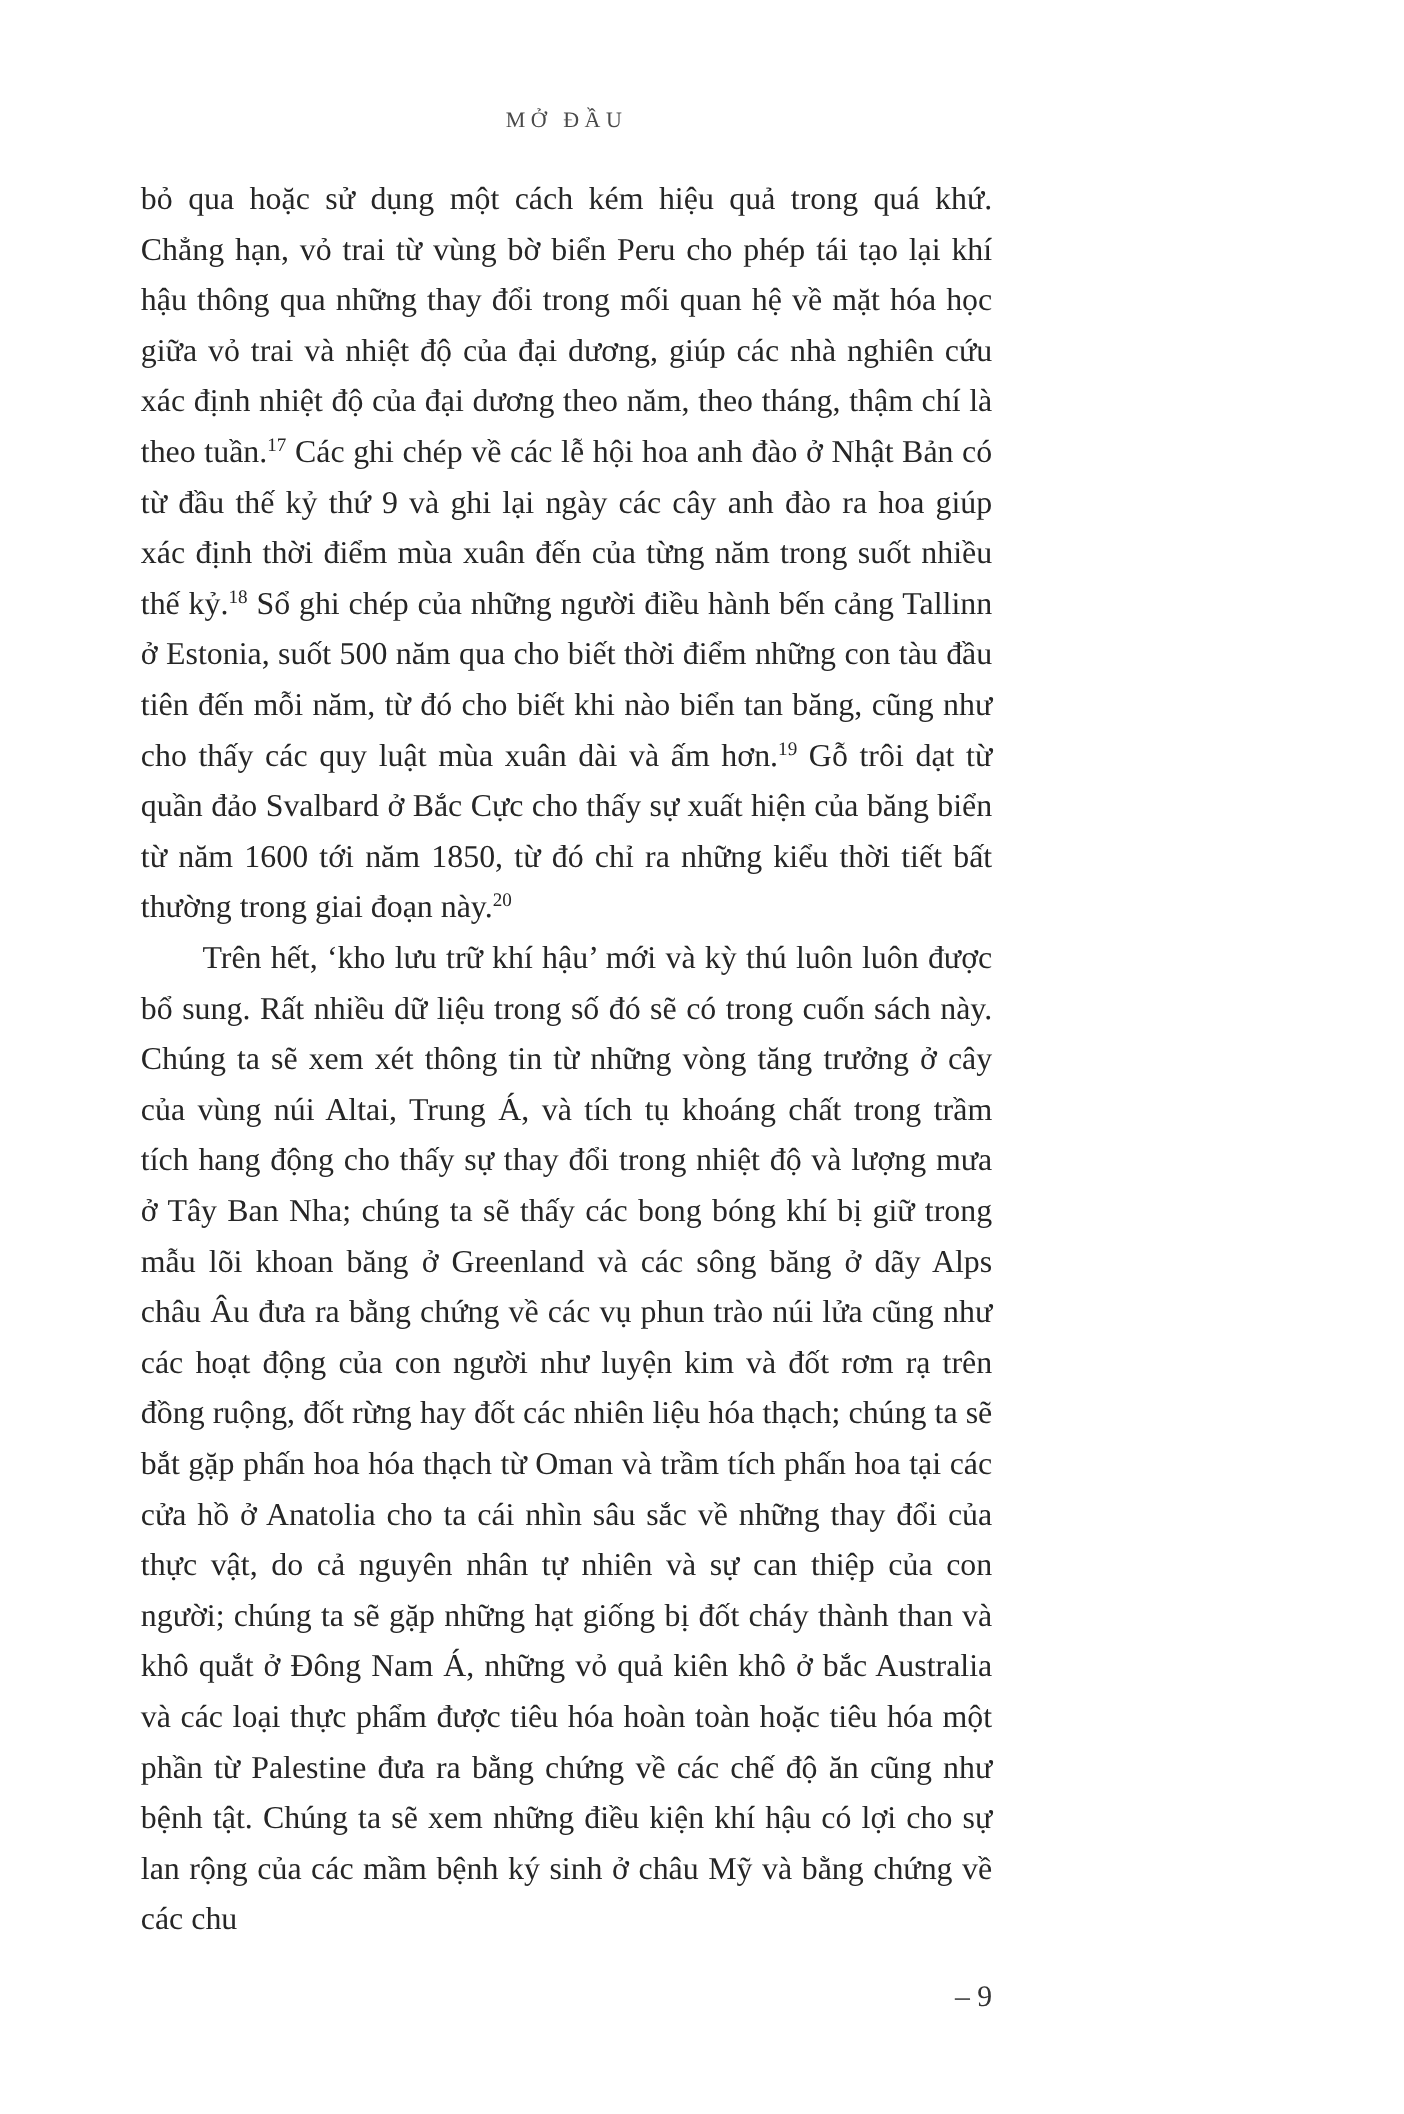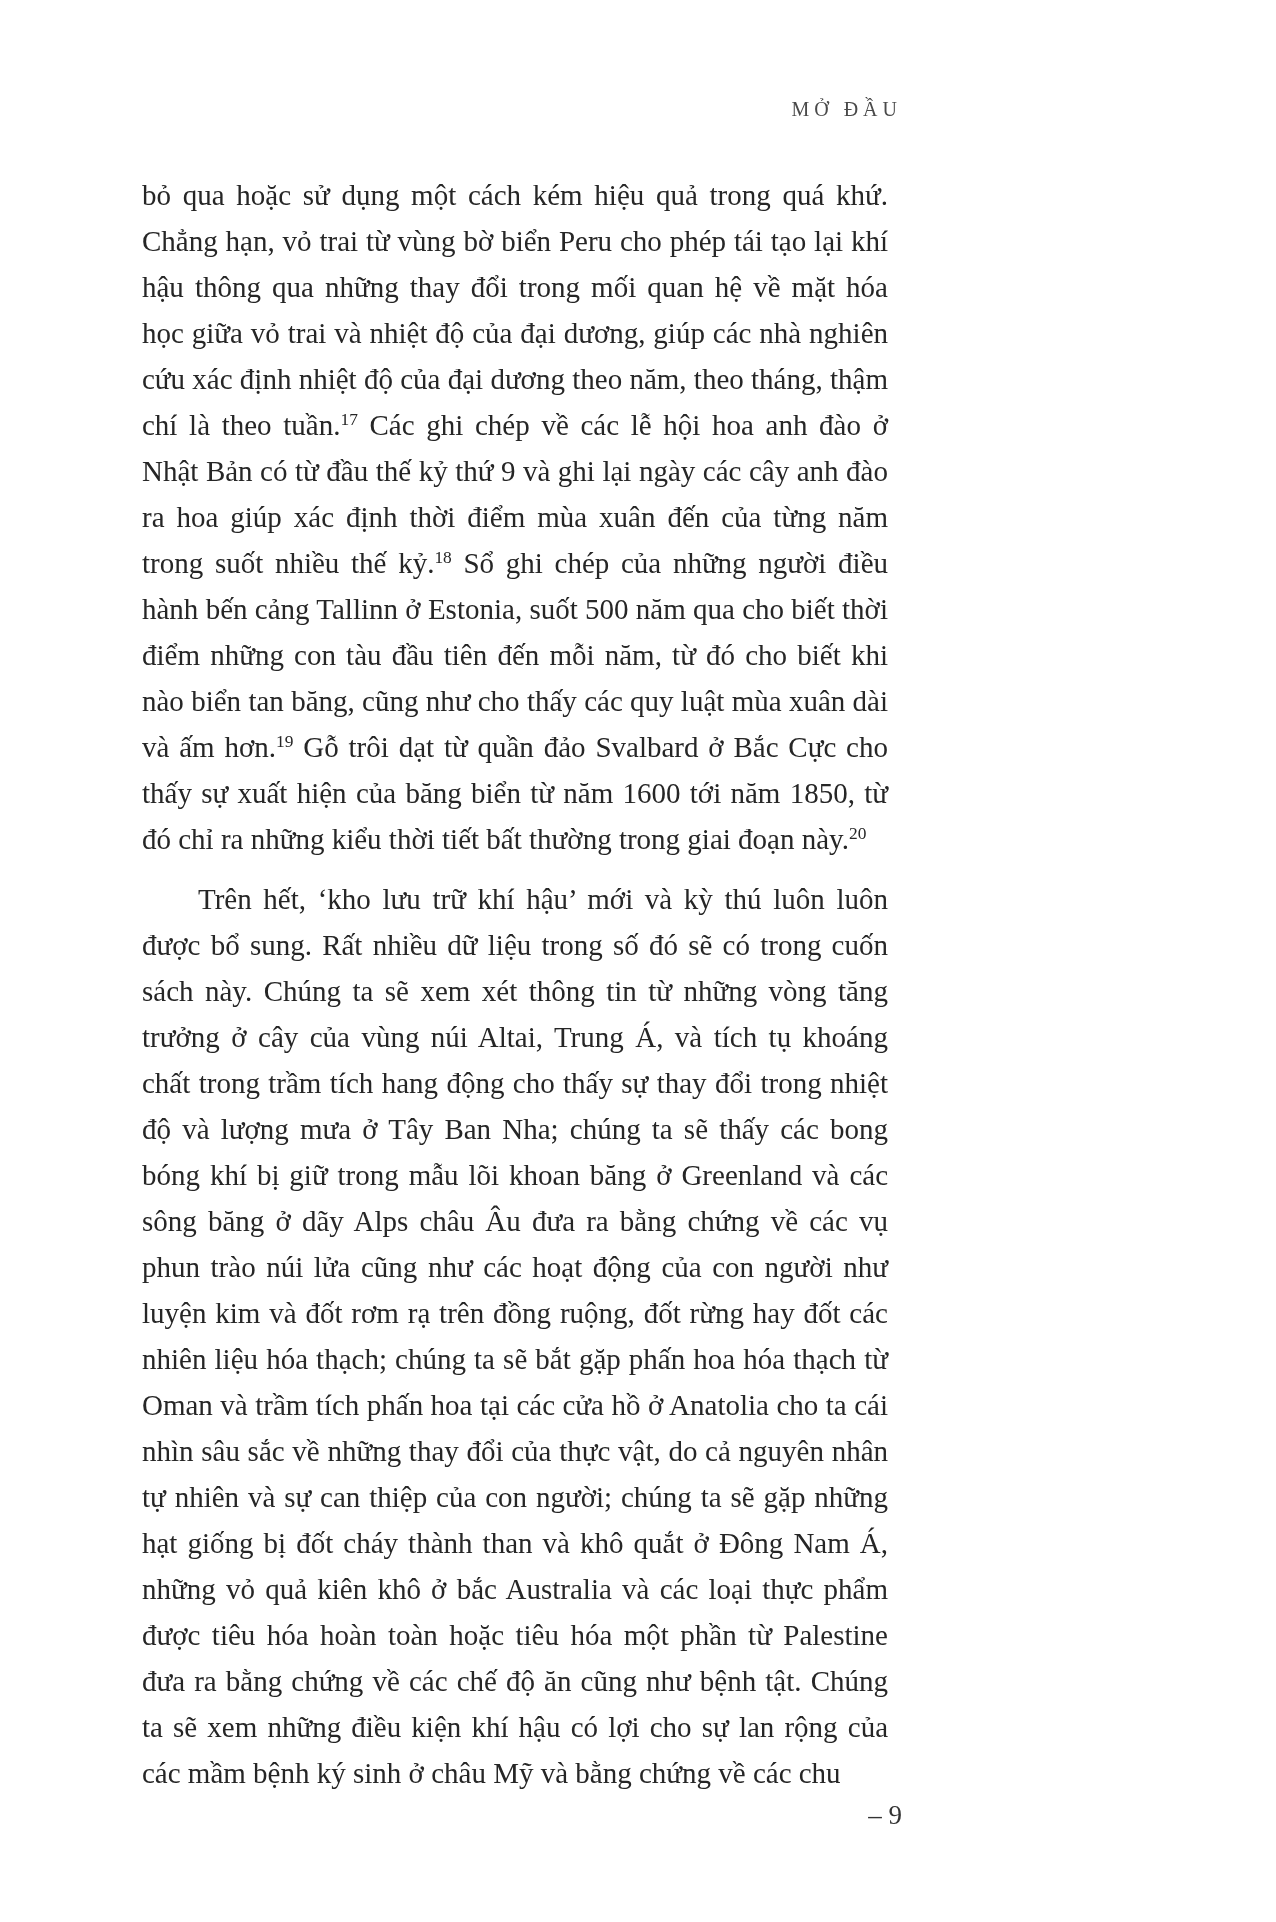--- a/index.html
+++ b/index.html
@@ -18,38 +18,38 @@
   .page {
     position: absolute;
     inset: 0;
     background: #ffffff;
   }
   .running-header {
     position: absolute;
     top: 98px;
     left: 128px;
     width: 774px;
-    text-align: right;
+    text-align: center;
     font-family: "Liberation Serif", serif;
     font-size: 20px;
     letter-spacing: 5px;
     color: #4a4a4a;
   }
   .body-text {
     position: absolute;
     top: 158px;
     left: 128px;
     width: 774px;
     font-size: 29px;
     line-height: 46px;
     text-align: justify;
     color: #262626;
   }
   .body-text p {
-    margin: 14px;
+    margin: 0;
     padding: 0;
   }
   .body-text p.indent {
     text-indent: 56px;
   }
   .body-text sup {
     font-size: 0.6em;
     line-height: 0;
     position: relative;
     top: -0.55em;

